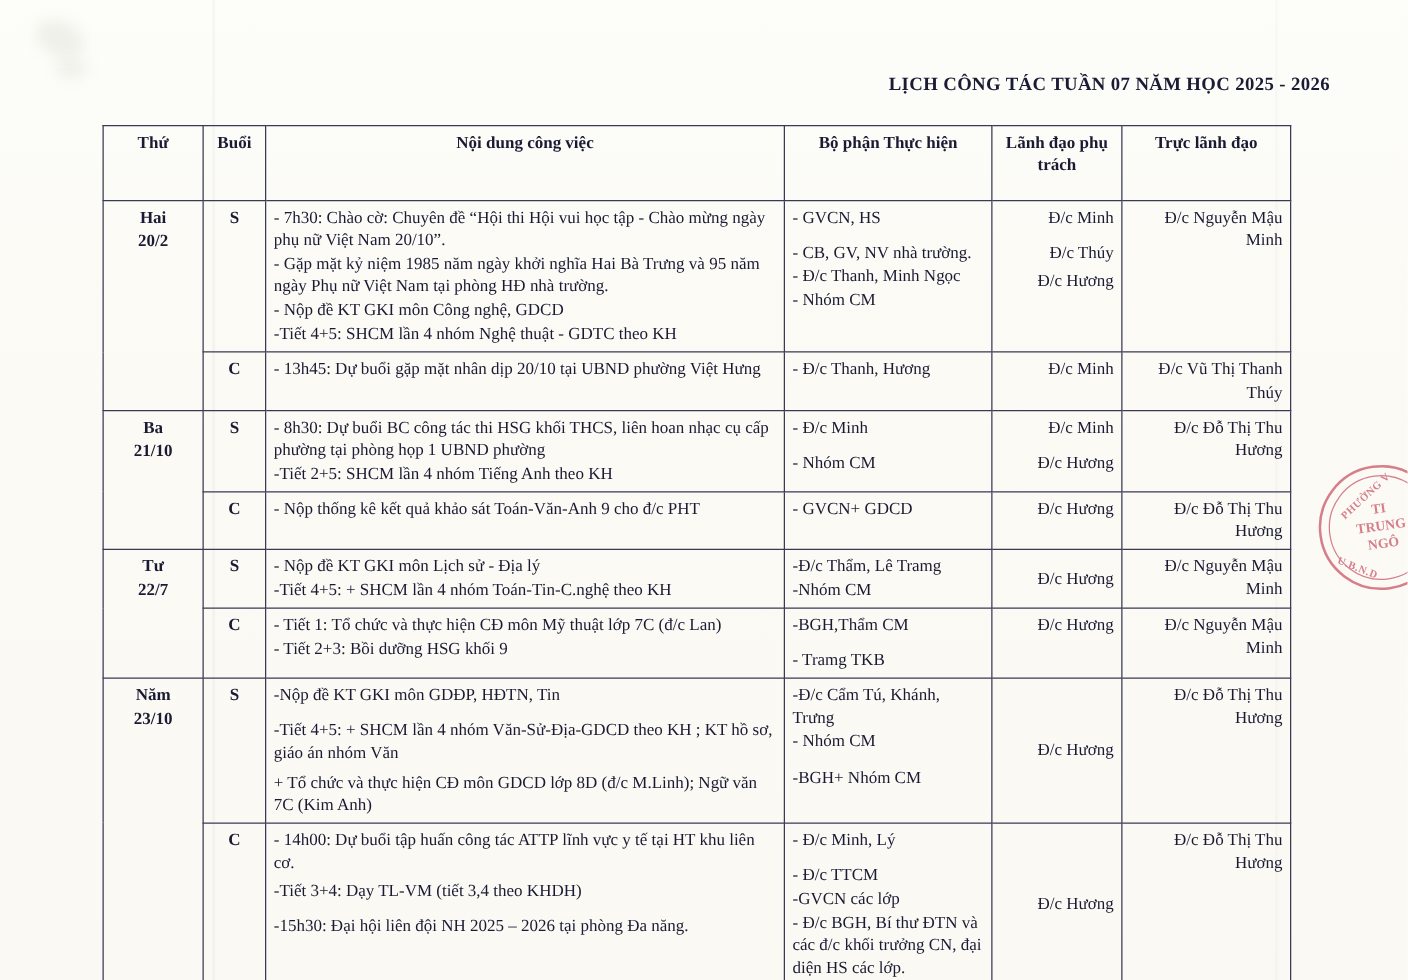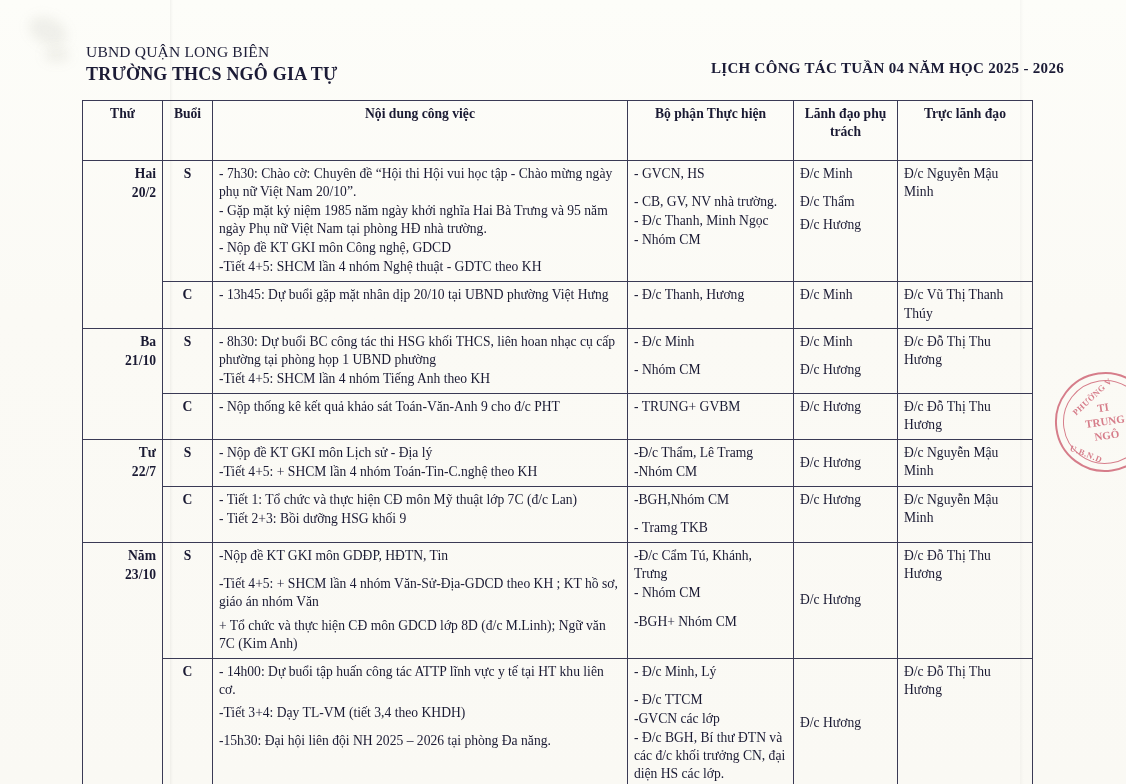--- a/index.html
+++ b/index.html
@@ -101,34 +101,34 @@
     padding: 4px 4px;
   }
   .col-thu   { width: 80px; }
   .col-buoi  { width: 50px; }
   .col-noidung { width: 415px; }
   .col-bophan { width: 166px; }
   .col-lanhdao { width: 104px; }
   .col-truc  { width: 135px; }
 
   td.c-thu {
-    text-align: right;
+    text-align: center;
     vertical-align: middle;
     font-weight: bold;
     font-size: 14px;
     line-height: 1.5;
   }
   td.c-buoi {
     text-align: center;
     vertical-align: middle;
     font-weight: bold;
     font-size: 14px;
   }
   td.c-lanhdao, td.c-truc {
-    text-align: left;
+    text-align: right;
     vertical-align: top;
     padding-top: 6px;
   }
   td.c-lanhdao.mid { vertical-align: middle; }
   .cellline { display: block; }
   .cellline + .cellline { margin-top: 1px; }
   .gap { display: block; height: 10px; }
   .gap-sm { display: block; height: 5px; }
 
   
@@ -177,25 +177,21 @@
 <body>
 
 <div class="page">
 
   <div class="blemish" style="left:28px;top:18px;width:40px;height:26px;transform:rotate(25deg);"></div>
   <div class="blemish" style="left:44px;top:48px;width:26px;height:14px;"></div>
   <div class="crease" style="left:170px;top:0;width:3px;height:784px;"></div>
   <div class="crease" style="left:1020px;top:0;width:4px;height:784px;opacity:.6;"></div>
 
   <div class="header">
-    <div class="org-block">
-      <div class="org-line1">UBND QUẬN LONG BIÊN</div>
-      <div class="org-line2">TRƯỜNG THCS NGÔ GIA TỰ</div>
-    </div>
-    <div class="doc-title">LỊCH CÔNG TÁC TUẦN 04 NĂM HỌC 2025 - 2026</div>
+    <div class="doc-title">LỊCH CÔNG TÁC TUẦN 07 NĂM HỌC 2025 - 2026</div>
   </div>
 
   <div class="table-wrap">
     <table class="schedule">
       <colgroup>
         <col class="col-thu">
           <col class="col-buoi">
           <col class="col-noidung">
         <col class="col-bophan">
           <col class="col-lanhdao">
@@ -228,21 +224,21 @@
           <td>
             <span class="cellline">- GVCN, HS</span>
             <span class="gap"></span>
             <span class="cellline">- CB, GV, NV nhà trường.</span>
             <span class="cellline">- Đ/c Thanh, Minh Ngọc</span>
             <span class="cellline">- Nhóm CM</span>
           </td>
           <td class="c-lanhdao">
             <span class="cellline">Đ/c Minh</span>
             <span class="gap"></span>
-            <span class="cellline">Đ/c Thẩm</span>
+            <span class="cellline">Đ/c Thúy</span>
             <span class="gap-sm"></span>
             <span class="cellline">Đ/c Hương</span>
           </td>
           <td class="c-truc">Đ/c Nguyễn Mậu Minh</td>
         </tr>
         <tr>
           <td class="c-buoi">C</td>
           <td>- 13h45: Dự buổi gặp mặt nhân dịp 20/10 tại UBND phường Việt Hưng</td>
           <td>- Đ/c Thanh, Hương</td>
           <td class="c-lanhdao">Đ/c Minh</td>
@@ -250,38 +246,38 @@
         </tr>
 
         <tr>
           <td class="c-thu" rowspan="2">
             <span class="cellline">Ba</span>
             <span class="cellline">21/10</span>
           </td>
           <td class="c-buoi">S</td>
           <td>
             <span class="cellline">- 8h30: Dự buổi BC công tác thi HSG khối THCS, liên hoan nhạc cụ cấp phường tại phòng họp 1 UBND phường</span>
-            <span class="cellline">-Tiết 4+5: SHCM lần 4 nhóm Tiếng Anh theo KH</span>
+            <span class="cellline">-Tiết 2+5: SHCM lần 4 nhóm Tiếng Anh theo KH</span>
           </td>
           <td>
             <span class="cellline">- Đ/c Minh</span>
             <span class="gap"></span>
             <span class="cellline">- Nhóm CM</span>
           </td>
           <td class="c-lanhdao">
             <span class="cellline">Đ/c Minh</span>
             <span class="gap"></span>
             <span class="cellline">Đ/c Hương</span>
           </td>
           <td class="c-truc">Đ/c Đỗ Thị Thu Hương</td>
         </tr>
         <tr>
           <td class="c-buoi">C</td>
           <td>- Nộp thống kê kết quả khảo sát Toán-Văn-Anh 9 cho đ/c PHT</td>
-          <td>- TRUNG+ GVBM</td>
+          <td>- GVCN+ GDCD</td>
           <td class="c-lanhdao">Đ/c Hương</td>
           <td class="c-truc">Đ/c Đỗ Thị Thu Hương</td>
         </tr>
 
         <tr>
           <td class="c-thu" rowspan="2">
             <span class="cellline">Tư</span>
             <span class="cellline">22/7</span>
           </td>
           <td class="c-buoi">S</td>
@@ -296,21 +292,21 @@
           <td class="c-lanhdao mid">Đ/c Hương</td>
           <td class="c-truc">Đ/c Nguyễn Mậu Minh</td>
         </tr>
         <tr>
           <td class="c-buoi">C</td>
           <td>
             <span class="cellline">- Tiết 1: Tổ chức và thực hiện CĐ môn Mỹ thuật lớp 7C (đ/c Lan)</span>
             <span class="cellline">- Tiết 2+3: Bồi dưỡng HSG khối 9</span>
           </td>
           <td>
-            <span class="cellline">-BGH,Nhóm CM</span>
+            <span class="cellline">-BGH,Thẩm CM</span>
             <span class="gap"></span>
             <span class="cellline">- Tramg TKB</span>
           </td>
           <td class="c-lanhdao">Đ/c Hương</td>
           <td class="c-truc">Đ/c Nguyễn Mậu Minh</td>
         </tr>
 
         <tr>
           <td class="c-thu" rowspan="2">
             <span class="cellline">Năm</span>

